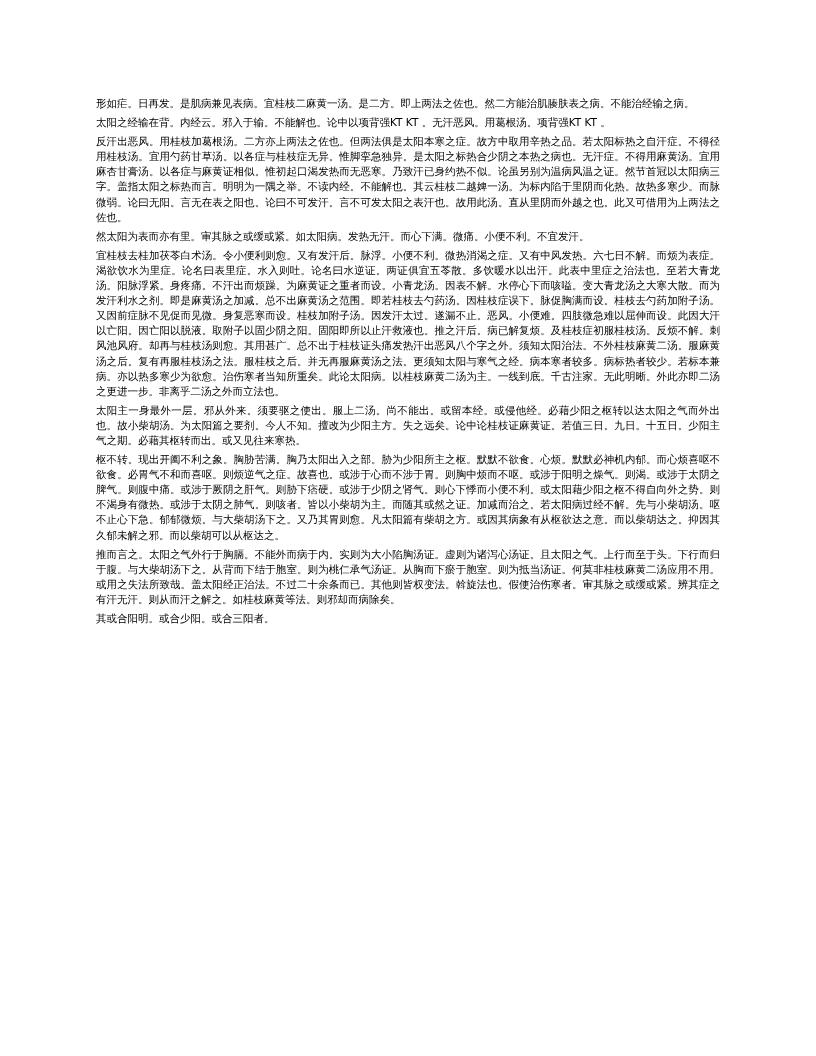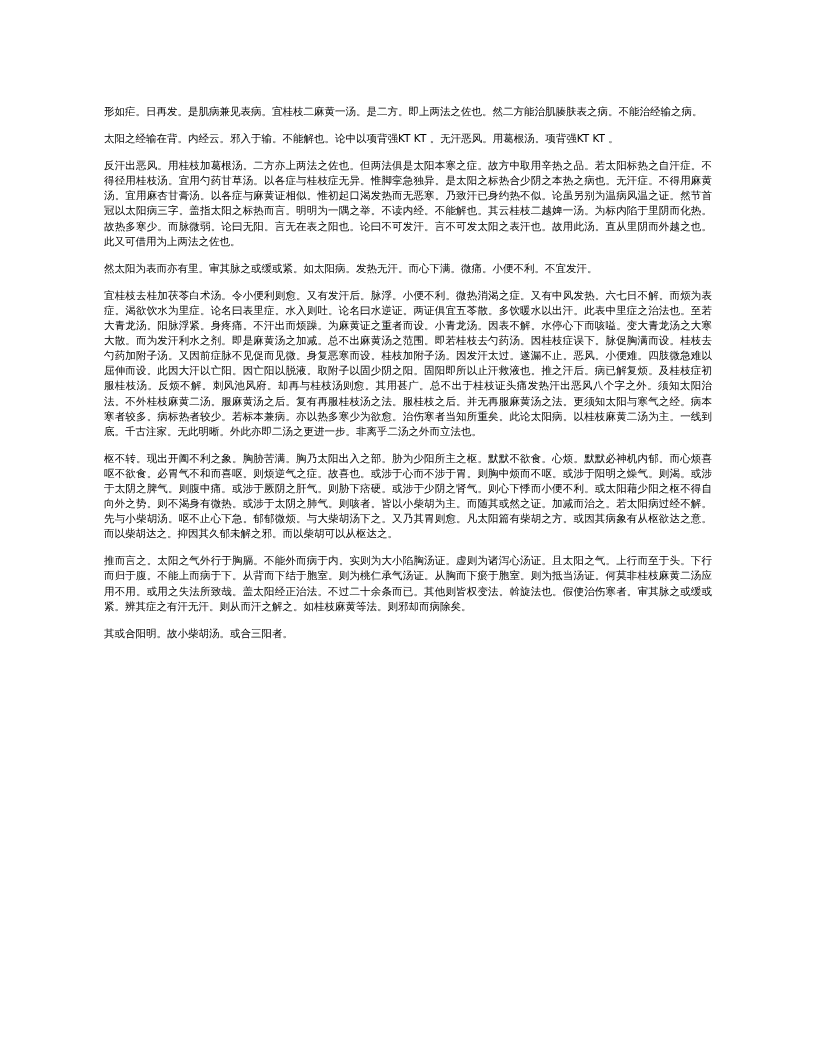--- a/index.html
+++ b/index.html
@@ -20,33 +20,34 @@
     padding: 92px 92px 60px 92px;
     background: #ffffff;
   }
   .doc-body {
     font-size: 10.5px;
     line-height: 15.1px;
     text-align: justify;
     text-justify: inter-character;
   }
   .para {
-    margin: 12px;
+    margin: 4px;
     padding: 0;
     white-space: normal;
     word-break: break-all;
   }
 </style>
 </head>
 <body>
 
 <div class="page">
   <div class="doc-body">
     <p class="para">形如疟。日再发。是肌病兼见表病。宜桂枝二麻黄一汤。是二方。即上两法之佐也。然二方能治肌腠肤表之病。不能治经输之病。</p>
     <p class="para">太阳之经输在背。内经云。邪入于输。不能解也。论中以项背强KT KT 。无汗恶风。用葛根汤。项背强KT KT 。</p>
     <p class="para">反汗出恶风。用桂枝加葛根汤。二方亦上两法之佐也。但两法俱是太阳本寒之症。故方中取用辛热之品。若太阳标热之自汗症。不得径用桂枝汤。宜用勺药甘草汤。以各症与桂枝症无异。惟脚挛急独异。是太阳之标热合少阴之本热之病也。无汗症。不得用麻黄汤。宜用麻杏甘膏汤。以各症与麻黄证相似。惟初起口渴发热而无恶寒。乃致汗已身约热不似。论虽另别为温病风温之证。然节首冠以太阳病三字。盖指太阳之标热而言。明明为一隅之举。不读内经。不能解也。其云桂枝二越婢一汤。为标内陷于里阴而化热。故热多寒少。而脉微弱。论曰无阳。言无在表之阳也。论曰不可发汗。言不可发太阳之表汗也。故用此汤。直从里阴而外越之也。此又可借用为上两法之佐也。</p>
     <p class="para">然太阳为表而亦有里。审其脉之或缓或紧。如太阳病。发热无汗。而心下满。微痛。小便不利。不宜发汗。</p>
     <p class="para">宜桂枝去桂加茯苓白术汤。令小便利则愈。又有发汗后。脉浮。小便不利。微热消渴之症。又有中风发热。六七日不解。而烦为表症。渴欲饮水为里症。论名曰表里症。水入则吐。论名曰水逆证。两证俱宜五苓散。多饮暖水以出汗。此表中里症之治法也。至若大青龙汤。阳脉浮紧。身疼痛。不汗出而烦躁。为麻黄证之重者而设。小青龙汤。因表不解。水停心下而咳嗌。变大青龙汤之大寒大散。而为发汗利水之剂。即是麻黄汤之加减。总不出麻黄汤之范围。即若桂枝去勺药汤。因桂枝症误下。脉促胸满而设。桂枝去勺药加附子汤。又因前症脉不见促而见微。身复恶寒而设。桂枝加附子汤。因发汗太过。遂漏不止。恶风。小便难。四肢微急难以屈伸而设。此因大汗以亡阳。因亡阳以脱液。取附子以固少阴之阳。固阳即所以止汗救液也。推之汗后。病已解复烦。及桂枝症初服桂枝汤。反烦不解。刺风池风府。却再与桂枝汤则愈。其用甚广。总不出于桂枝证头痛发热汗出恶风八个字之外。须知太阳治法。不外桂枝麻黄二汤。服麻黄汤之后。复有再服桂枝汤之法。服桂枝之后。并无再服麻黄汤之法。更须知太阳与寒气之经。病本寒者较多。病标热者较少。若标本兼病。亦以热多寒少为欲愈。治伤寒者当知所重矣。此论太阳病。以桂枝麻黄二汤为主。一线到底。千古注家。无此明晰。外此亦即二汤之更进一步。非离乎二汤之外而立法也。</p>
+    <p class="para">太阳主一身最外一层。邪从外来。须要驱之使出。服上二汤。尚不能出。或留本经。或侵他经。必藉少阳之枢转以达太阳之气而外出也。故小柴胡汤。为太阳篇之要剂。今人不知。擅改为少阳主方。失之远矣。论中论桂枝证麻黄证。若值三日。九日。十五日。少阳主气之期。必藉其枢转而出。或又见往来寒热。</p>
     <p class="para">枢不转。现出开阖不利之象。胸胁苦满。胸乃太阳出入之部。胁为少阳所主之枢。默默不欲食。心烦。默默必神机内郁。而心烦喜呕不欲食。必胃气不和而喜呕。则烦逆气之症。故喜也。或涉于心而不涉于胃。则胸中烦而不呕。或涉于阳明之燥气。则渴。或涉于太阴之脾气。则腹中痛。或涉于厥阴之肝气。则胁下痞硬。或涉于少阴之肾气。则心下悸而小便不利。或太阳藉少阳之枢不得自向外之势。则不渴身有微热。或涉于太阴之肺气。则咳者。皆以小柴胡为主。而随其或然之证。加减而治之。若太阳病过经不解。先与小柴胡汤。呕不止心下急。郁郁微烦。与大柴胡汤下之。又乃其胃则愈。凡太阳篇有柴胡之方。或因其病象有从枢欲达之意。而以柴胡达之。抑因其久郁未解之邪。而以柴胡可以从枢达之。</p>
-    <p class="para">推而言之。太阳之气外行于胸膈。不能外而病于内。实则为大小陷胸汤证。虚则为诸泻心汤证。且太阳之气。上行而至于头。下行而归于腹。不能上而病于下。从背而下结于胞室。则为桃仁承气汤证。从胸而下瘀于胞室。则为抵当汤证。何莫非桂枝麻黄二汤应用不用。或用之失法所致哉。盖太阳经正治法。不过二十余条而已。其他则皆权变法。斡旋法也。假使治伤寒者。审其脉之或缓或紧。辨其症之有汗无汗。则从而汗之解之。如桂枝麻黄等法。则邪却而病除矣。</p>
-    <p class="para">其或合阳明。故小柴胡汤。或合三阳者。</p>
+    <p class="para">推而言之。太阳之气外行于胸膈。不能外而病于内。实则为大小陷胸汤证。虚则为诸泻心汤证。且太阳之气。上行而至于头。下行而归于腹。与大柴胡汤下之。从背而下结于胞室。则为桃仁承气汤证。从胸而下瘀于胞室。则为抵当汤证。何莫非桂枝麻黄二汤应用不用。或用之失法所致哉。盖太阳经正治法。不过二十余条而已。其他则皆权变法。斡旋法也。假使治伤寒者。审其脉之或缓或紧。辨其症之有汗无汗。则从而汗之解之。如桂枝麻黄等法。则邪却而病除矣。</p>
+    <p class="para">其或合阳明。或合少阳。或合三阳者。</p>
   </div>
 </div>
 
 </body></html>

